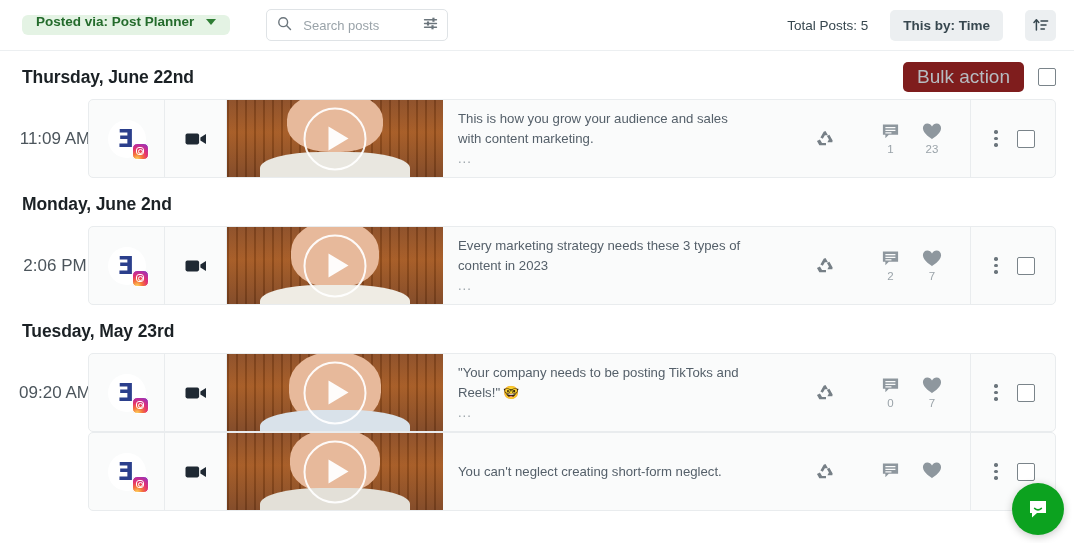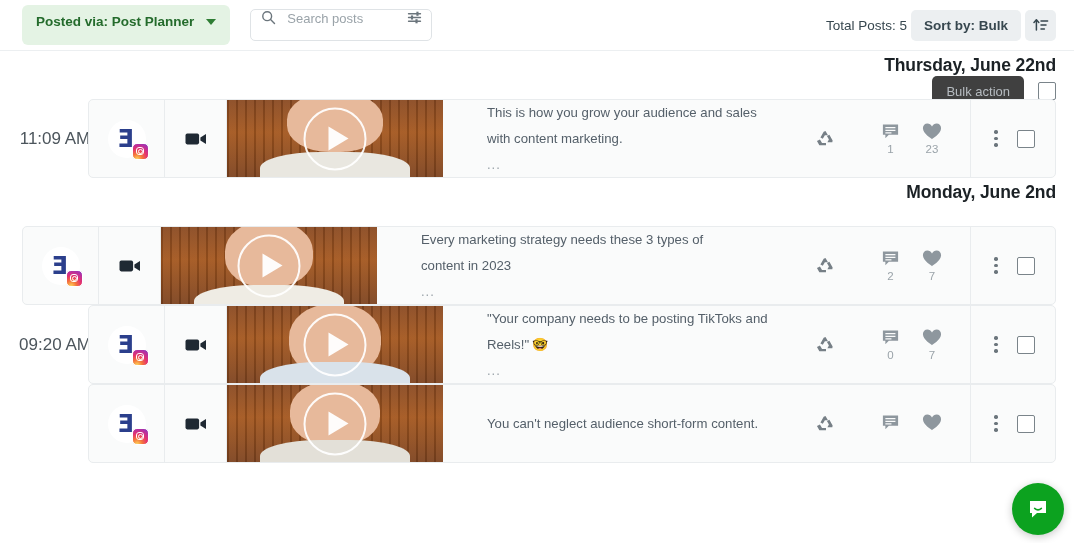--- a/index.html
+++ b/index.html
@@ -22,54 +22,54 @@
     border-bottom: 1px solid #eceff1;
   }
   .posted-via {
     display: flex; align-items: center; gap: 12px;
     background: #e4f3e4;
     color: #246b2c;
     font-size: 13.5px;
     font-weight: bold;
     border-radius: 6px;
     padding: 2px 14px 9px 14px;
-    height: 40px;
+    height: 20px;
     cursor: pointer;
     white-space: nowrap;
     justify-content: flex-end;
   }
   .caret {
     width: 0; height: 0;
     border-left: 5px solid transparent;
     border-right: 5px solid transparent;
     border-top: 6px solid #2e7d34;
   }
   .search-box {
-    margin-left: 20px;
-    display: flex; align-items: flex-start;
+    margin-left: 36px;
+    display: flex; align-items: center;
     width: 182px; height: 32px;
     border: 1px solid #dfe3e6;
     border-radius: 5px;
     padding: 0 9px 0 10px;
     background: #fff;
   }
   .search-box .mag { flex: 0 0 auto; margin-right: 9px; }
   .search-input {
     border: none; outline: none; flex: 1 1 auto;
     font-family: "Liberation Sans", sans-serif;
     font-size: 13px; color: #4c555c;
     background: transparent;
     min-width: 0;
   }
   .search-input::placeholder { color: #9aa3a9; }
   .filter-ico { flex: 0 0 auto; cursor: pointer; }
 
   .toolbar-right {
     margin-left: auto;
-    display: flex; align-items: center; gap: 4px;
+    display: flex; align-items: center; gap: 22px;
   }
   .total-posts {
     font-size: 13.5px; color: #37474f; white-space: nowrap;
   }
   .sortby-btn {
     background: #eceff1; color: #37474f;
     font-size: 13.5px; font-weight: bold;
     border: none; border-radius: 5px;
     height: 31px; padding: 0 13px;
     cursor: pointer;
@@ -81,36 +81,35 @@
     border: none; border-radius: 5px;
     width: 31px; height: 31px;
     display: flex; align-items: center; justify-content: center;
     cursor: pointer;
   }
 
   
   .feed { position: relative; padding: 0 18px 0 22px; }
 
   .date-row {
-    display: flex; align-items: flex-end;
+    display: flex; align-items: center;
     height: 48px;
     padding-top: 4px;
-    flex-direction: column;
   }
   .date-title {
     font-size: 17.5px; font-weight: bold; color: #1b2125;
     letter-spacing: -0.1px;
     white-space: nowrap;
   }
   .date-row-right {
     margin-left: auto; display: flex; align-items: center; gap: 14px;
   }
   .bulk-btn {
-    background: #404040; color: #b6bcc1;
-    font-size: 13px;
+    background: #7f1d1d; color: #b6bcc1;
+    font-size: 19px;
     border: none; border-radius: 5px;
     height: 30px; padding: 0 14px;
     cursor: default;
     font-family: "Liberation Sans", sans-serif;
     white-space: nowrap;
   }
   .chk {
     width: 18px; height: 18px;
     border: 1.6px solid #7a848a;
     border-radius: 2px;
@@ -222,23 +221,22 @@
   }
 
   .cell-text {
     flex: 1 1 auto;
     display: flex; align-items: center;
     padding: 0 10px 0 15px;
     min-width: 0;
     position: relative;
   }
   .post-text {
-    font-size: 13.2px; color: #55606a; line-height: 26px;
+    font-size: 13.2px; color: #55606a; line-height: 20px;
     max-width: 285px;
-    margin-left: 29px;
   }
   .post-ellipsis { color: #9aa3a9; letter-spacing: 1px; font-size: 13px; }
   .cell-repost {
     width: 56px; flex: 0 0 56px;
     display: flex; align-items: center; justify-content: center;
   }
   .cell-stats {
     width: 118px; flex: 0 0 118px;
     display: flex; align-items: center; justify-content: center;
     gap: 22px;
@@ -298,21 +296,21 @@
           <line x1="1.6" y1="12" x2="14.4" y2="12" stroke="#6b757c" stroke-width="1.4" stroke-linecap="round"></line>
           <rect x="10" y="1.8" width="2.3" height="4.4" fill="#6b757c"></rect>
           <rect x="4.2" y="5.8" width="2.3" height="4.4" fill="#6b757c"></rect>
           <rect x="9" y="9.8" width="2.3" height="4.4" fill="#6b757c"></rect>
         </svg>
       </span>
     </div>
 
     <div class="toolbar-right">
       <span class="total-posts">Total Posts: 5</span>
-      <button class="sortby-btn">Sort by: Bulk</button>
+      <button class="sortby-btn">This by: Time</button>
       <button class="sortdir-btn">
         <svg width="16" height="16" viewBox="0 0 16 16">
           <line x1="3.4" y1="13" x2="3.4" y2="3.2" stroke="#37474f" stroke-width="1.5" stroke-linecap="round"></line>
           <polyline points="1,5.4 3.4,2.8 5.8,5.4" fill="none" stroke="#37474f" stroke-width="1.5" stroke-linecap="round" stroke-linejoin="round"></polyline>
           <line x1="8" y1="4" x2="14.6" y2="4" stroke="#37474f" stroke-width="1.5" stroke-linecap="round"></line>
           <line x1="8" y1="8" x2="13" y2="8" stroke="#37474f" stroke-width="1.5" stroke-linecap="round"></line>
           <line x1="8" y1="12" x2="11.4" y2="12" stroke="#37474f" stroke-width="1.5" stroke-linecap="round"></line>
         </svg>
       </button>
     </div>
@@ -388,20 +386,21 @@
               <i></i>
             </div>
             <div class="chk"></div>
           </div>
         </div>
       </div>
       <div class="date-row">
         <div class="date-title">Monday, June 2nd</div>
       </div>
       <div class="post-row">
+        <div class="post-time">2:06 PM</div>
         <div class="post-card">
           <div class="cell-avatar">
             <div class="avatar">
               <span class="slogo">Ǝ</span>
               <span class="ig-badge">
                 <span class="ring"></span>
               </span>
             </div>
           </div>
           <div class="cell-type">
@@ -450,20 +449,23 @@
           </div>
           <div class="cell-actions">
             <div class="kebab">
               <i></i>
               <i></i>
               <i></i>
             </div>
             <div class="chk"></div>
           </div>
         </div>
+      </div>
+      <div class="date-row">
+        <div class="date-title">Tuesday, May 23rd</div>
       </div>
       <div class="post-row">
         <div class="post-time">09:20 AM</div>
         <div class="post-card">
           <div class="cell-avatar">
             <div class="avatar">
               <span class="slogo">Ǝ</span>
               <span class="ig-badge">
                 <span class="ring"></span>
               </span>
@@ -544,21 +546,21 @@
             <div class="thumb-bg">
               <div class="wood"></div>
               <div class="person-head" style="width:90px;height:64px;top:-4px;border-radius:46% 46% 44% 44%;"></div>
               <div style="position:absolute;left:50%;transform:translateX(-50%);top:55px;width:150px;height:40px;background:#e3e0d8;border-radius:40% 40% 0 0;"></div>
             </div>
             <div class="play-btn">
               <div class="play-tri"></div>
             </div>
           </div>
           <div class="cell-text">
-            <div class="post-text"><span>You can't neglect audience short-form content.</span><span class="emoji"></span><br><span class="post-ellipsis"></span></div>
+            <div class="post-text"><span>You can't neglect creating short-form neglect.</span><span class="emoji"></span><br><span class="post-ellipsis"></span></div>
           </div>
           <div class="cell-repost">
             <svg width="19" height="19" viewBox="0 0 24 24">
               <path d="M12 2.6 L15.1 8 H11.2 L8.6 12.4 L5.6 10.7 L9.7 3.6 Z" fill="#767f86"></path>
               <path d="M20.6 16.6 L14.4 16.6 L16.3 13.3 L13.8 8.9 L16.9 7.3 L21 14.4 Z" fill="#767f86"></path>
               <path d="M4.2 20.6 L1.2 15.3 L5 13.2 L7.6 17.6 L12.6 17.6 L12.6 20.6 Z" fill="#767f86"></path>
               <circle cx="12" cy="12.3" r="2.3" fill="#fafbfb"></circle>
             </svg>
           </div>
           <div class="cell-stats">

